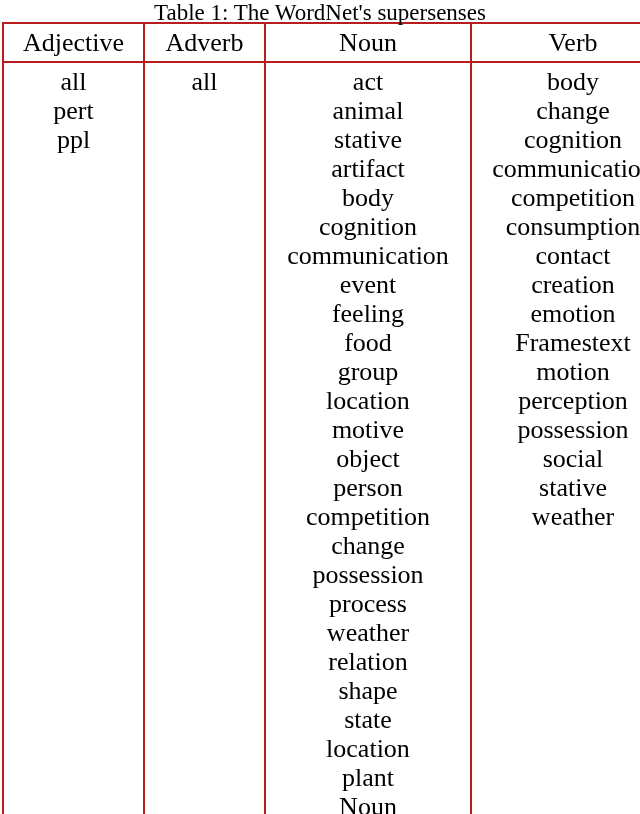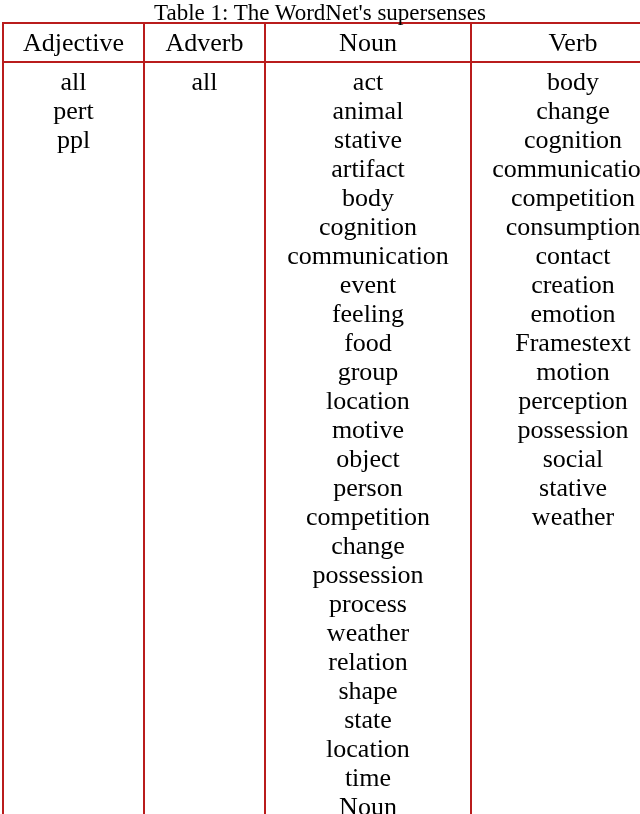--- a/index.html
+++ b/index.html
@@ -98,21 +98,21 @@
           <div class="cell-line">person</div>
           <div class="cell-line">competition</div>
           <div class="cell-line">change</div>
           <div class="cell-line">possession</div>
           <div class="cell-line">process</div>
           <div class="cell-line">weather</div>
           <div class="cell-line">relation</div>
           <div class="cell-line">shape</div>
           <div class="cell-line">state</div>
           <div class="cell-line">location</div>
-          <div class="cell-line">time</div>
+          <div class="cell-line">plant</div>
           <div class="cell-line">Noun</div>
         </td>
       <td class="col-verb">
           <div class="cell-line">body</div>
           <div class="cell-line">change</div>
           <div class="cell-line">cognition</div>
           <div class="cell-line">communication</div>
           <div class="cell-line">competition</div>
           <div class="cell-line">consumption</div>
           <div class="cell-line">contact</div>

